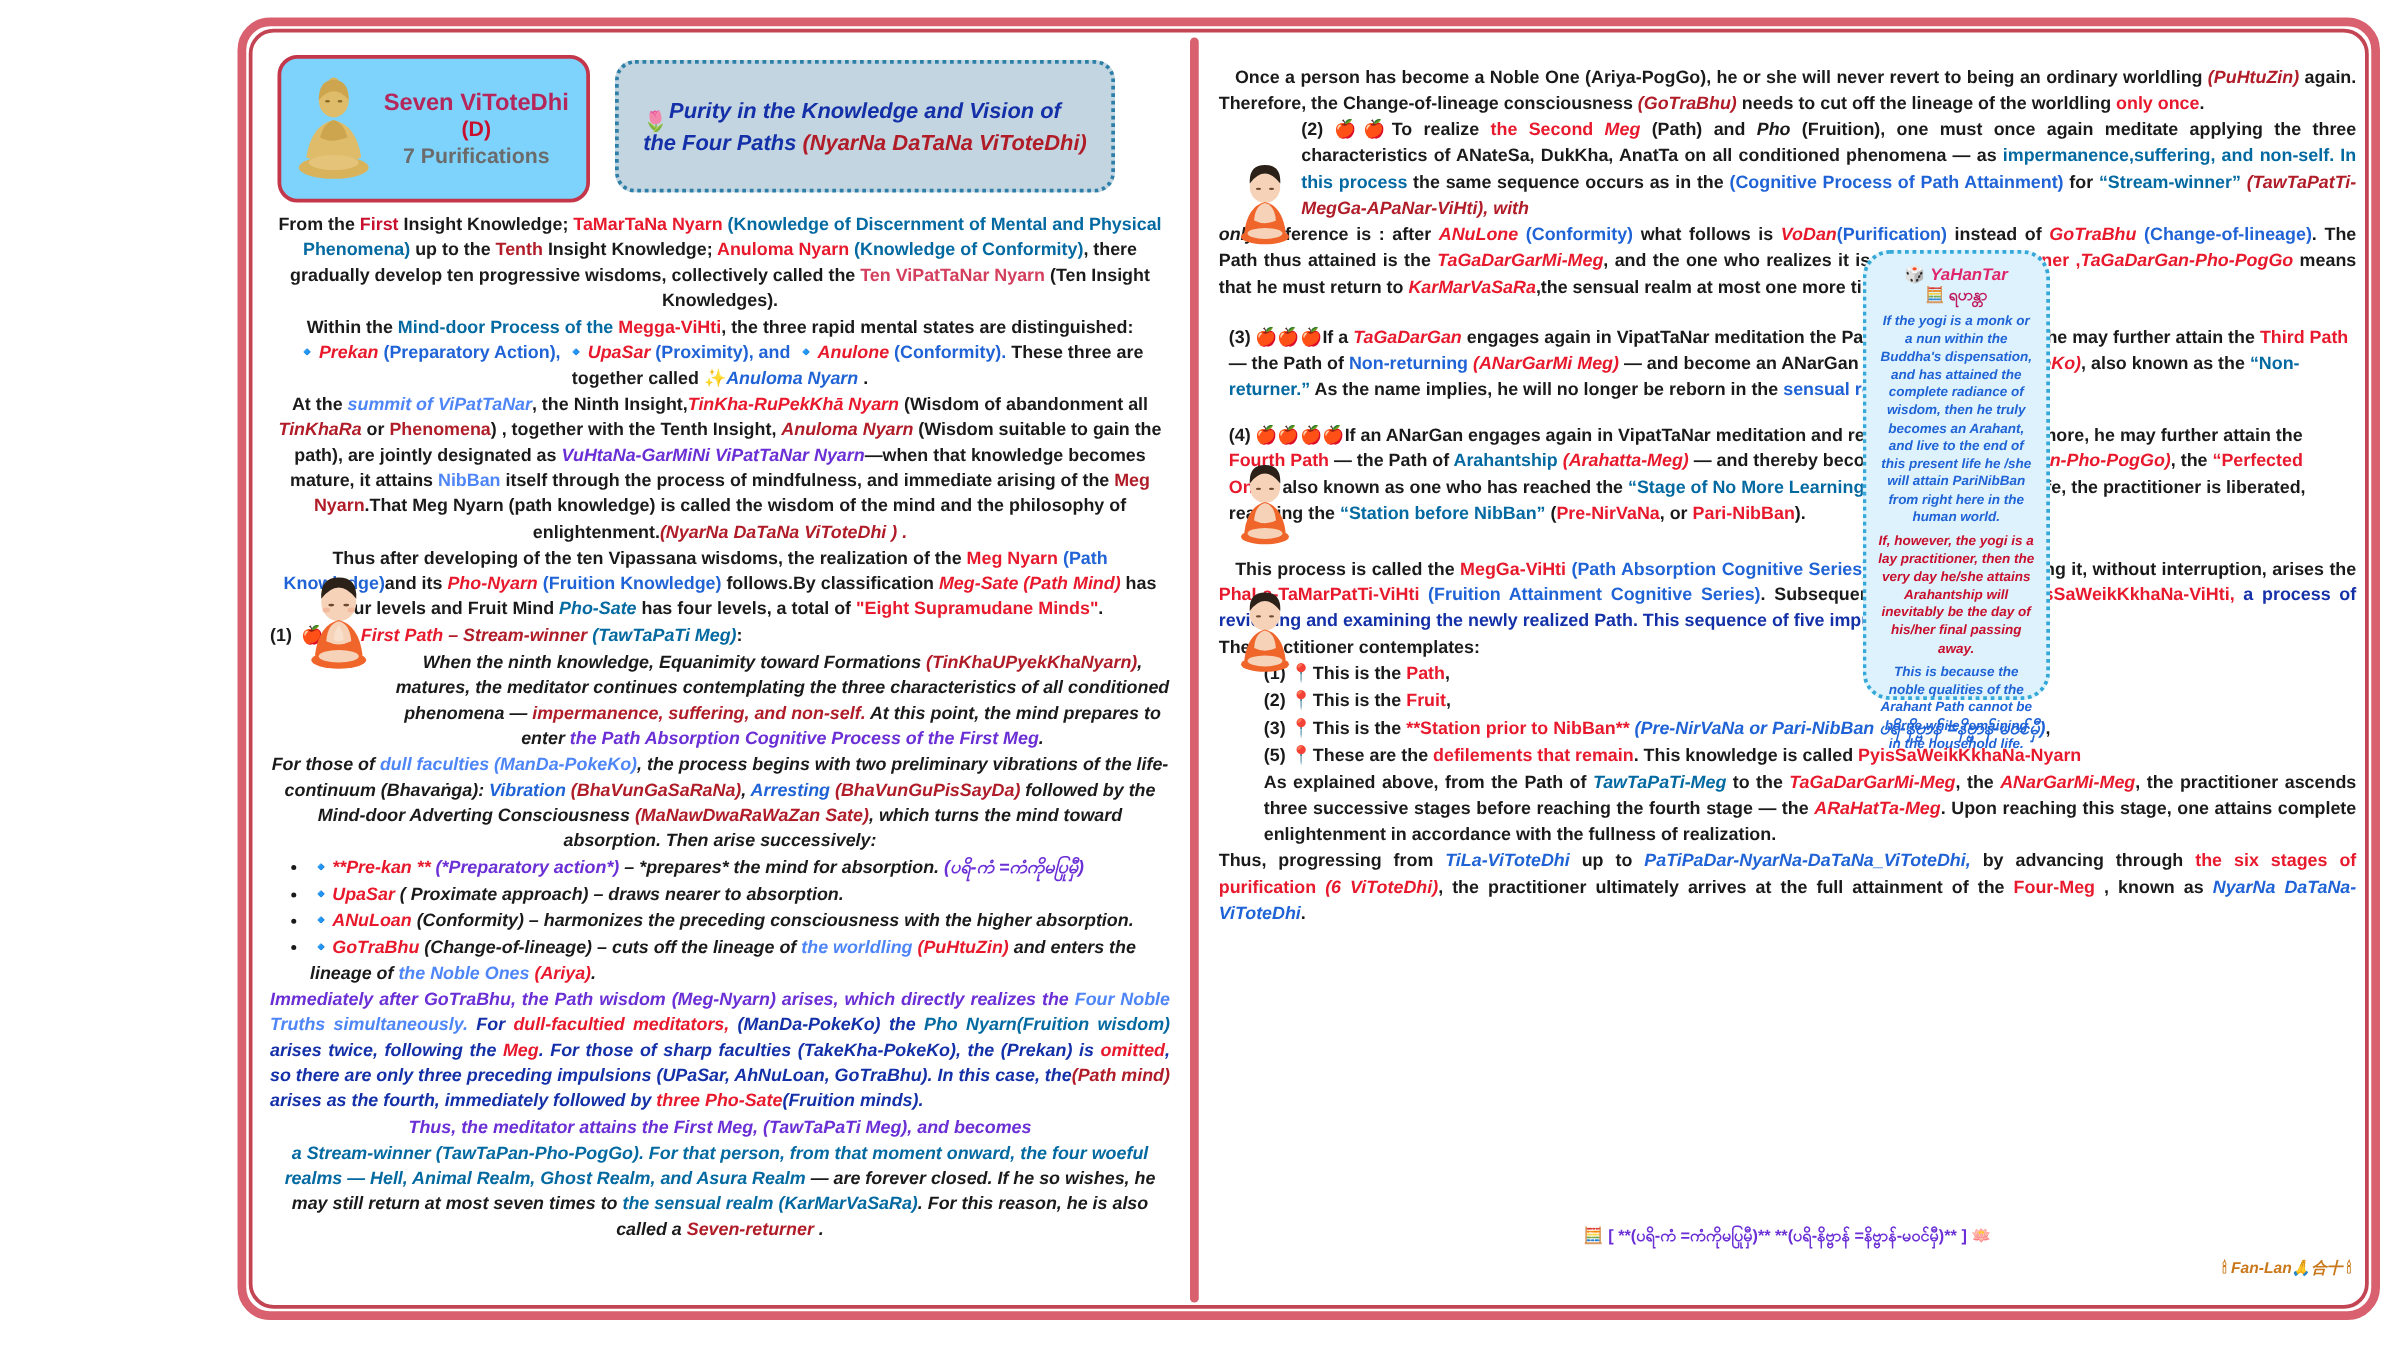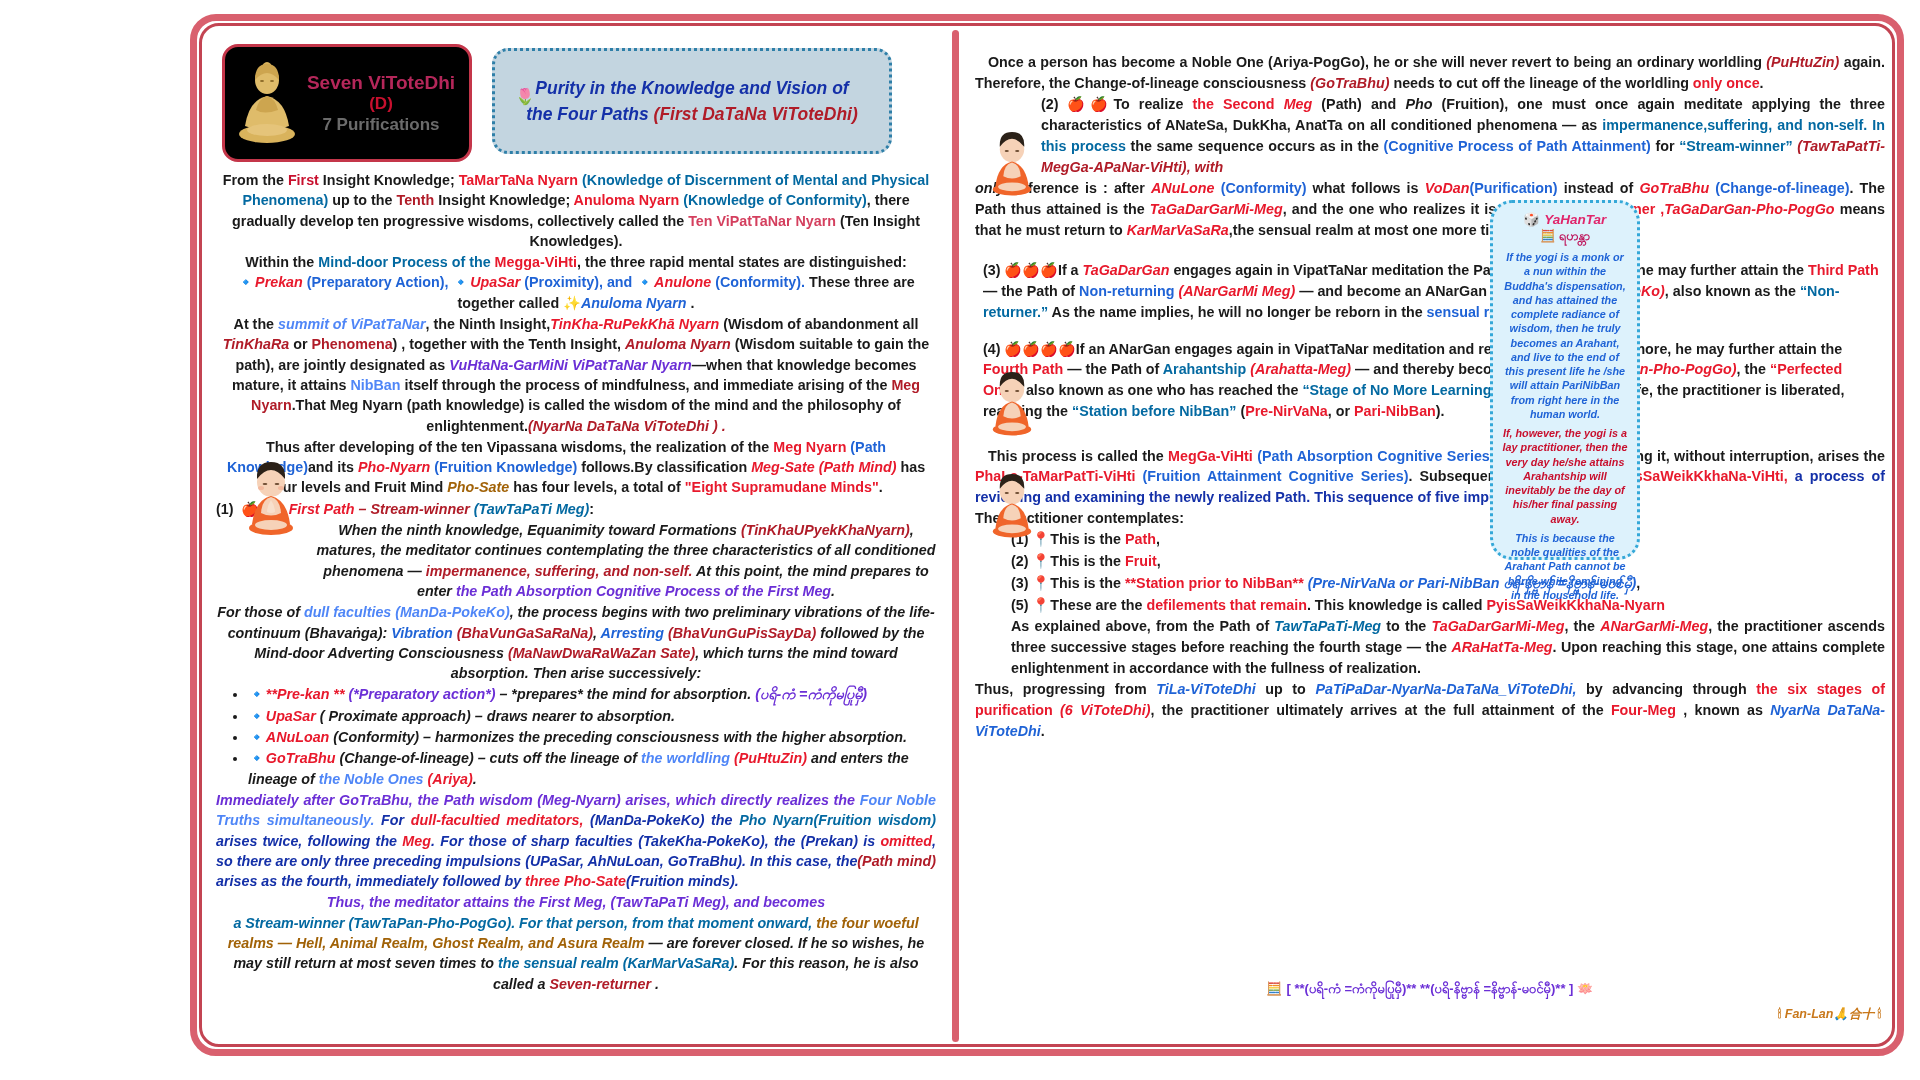--- a/index.html
+++ b/index.html
@@ -46,21 +46,21 @@
     top: 30px;
   }
   .col-left  { left: 208px; width: 736px; height: 1010px; }
   .col-right { left: 965px; width: 930px; height: 1010px; }
 
   
   .title-box {
     position: absolute;
     left: 14px; top: 14px;
     width: 250px; height: 118px;
-    background: #000000;
+    background: #7dd3fc;
     border: 3px solid #c4364a;
     border-radius: 16px;
     display: flex; align-items: center;
     padding-left: 8px;
   }
   .buddha-logo { width: 68px; height: 86px; flex: none; margin-right: 2px; }
   .title-text { text-align: center; line-height: 1.22; flex: 1; margin-left: -10px;}
   .t-main { color: #b5275a; font-size: 19px; font-weight: bold; }
   .t-d    { color: #c8102e; font-size: 17px; font-weight: bold; }
   .t-sub  { color: #6b6b6b; font-size: 17px; font-weight: bold; }
@@ -96,21 +96,21 @@
   .i  { font-style: italic; }
 
   
   .red     { color: #e8192c; }
   .dred    { color: #b01c28; }
   .crim    { color: #c8102e; }
   .teal    { color: #0369a1; }
   .blue    { color: #1f63d6; }
   .dblue   { color: #1430a8; }
   .purple  { color: #6b2fd6; }
-  .orange  { color: #a16207; font-style: italic; }
+  .orange  { color: #0369a1; font-style: italic; }
   .blk     { color: #1a1a1a; }
   .pinkred { color: #d43f5e; }
   .skyblue { color: #4f86f7; }
 
   ul { margin: 1px 0 1px 18px; padding: 0 0 0 14px; }
   li { margin: 0 0 1px 0; }
 
   .monk-fig { position: absolute; width: 62px; height: 80px; }
 
   
@@ -165,21 +165,21 @@
         <div class="t-main">Seven ViToteDhi</div>
         <div class="t-d">(D)</div>
         <div class="t-sub">7 Purifications</div>
       </div>
     </div>
 
     <div class="purity-box">
       <span class="emoji" style="position:absolute;left:20px;top:36px;font-size:16px;">🌷</span>
       <div class="purity-text">
         <span class="dblue">Purity in the Knowledge and Vision of</span><br>
-        <span class="dblue">the Four Paths </span><span class="dred">(First DaTaNa ViToteDhi)</span>
+        <span class="dblue">the Four Paths </span><span class="dred">(NyarNa DaTaNa ViToteDhi)</span>
       </div>
     </div>
 
     <div class="body-text lt">
 
       <p class="c">
         <span>From the </span><span class="crim">First</span><span> Insight Knowledge; </span><span class="red">TaMarTaNa Nyarn</span><span class="teal"> (Knowledge of Discernment of   Mental and Physical Phenomena)</span><span> up to the </span><span class="dred">Tenth</span><span> Insight Knowledge;</span>
         <span class="red">Anuloma Nyarn</span><span class="teal"> (Knowledge of Conformity)</span><span>, there gradually develop ten progressive wisdoms, collectively called the</span>
         <span class="pinkred">Ten ViPatTaNar Nyarn</span><span> (Ten Insight Knowledges).</span>
       </p>

